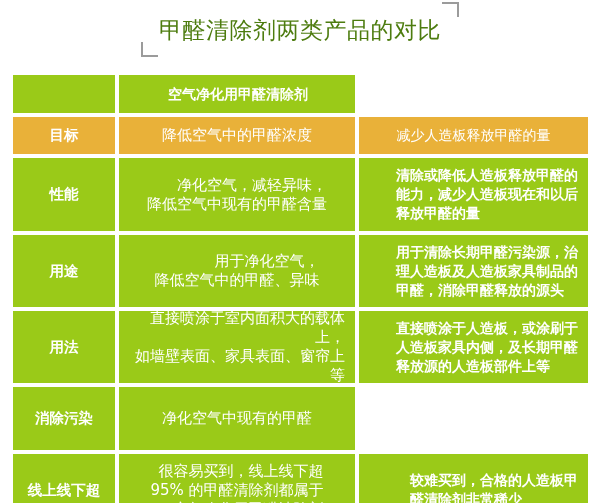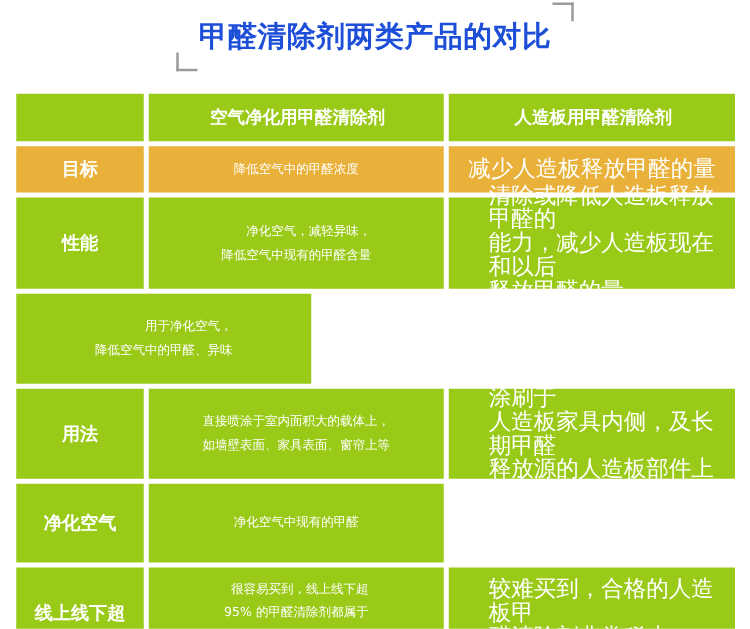--- a/index.html
+++ b/index.html
@@ -30,22 +30,22 @@
     align-items: center;
     justify-content: center;
   }
   .title-inner {
     position: relative;
     display: inline-block;
     padding: 0 14px;
   }
   .title-text {
     font-size: 23px;
-    font-weight: bold;
-    color: #1d4ed8;
+    font-weight: normal;
+    color: #4d7c0f;
     letter-spacing: 0.5px;
     line-height: 30px;
     white-space: nowrap;
   }
   .bracket {
     position: absolute;
     width: 15px;
     height: 13px;
     pointer-events: none;
   }
@@ -93,33 +93,33 @@
     text-align: center;
     font-size: 14.5px;
     font-weight: bold;
     margin-right: 4px;
     flex: 0 0 102px;
   }
   .cell.col-a {
     width: 236px;
     flex: 0 0 236px;
     margin-right: 4px;
-    font-size: 10px;
+    font-size: 15px;
     line-height: 19px;
   }
   .cell.col-b {
     width: 229px;
     flex: 0 0 229px;
-    font-size: 18px;
+    font-size: 14px;
     line-height: 19px;
   }
 
   
   .align-center { justify-content: center; text-align: center; }
-  .align-leftpad { justify-content: center; text-align: left; padding-left: 32px; }
+  .align-leftpad { justify-content: flex-end; text-align: left; padding-left: 32px; font-weight: bold; }
   .align-centerblock { justify-content: center; text-align: right; }
 
   
   .row-header .cell {
     height: 38px;
     font-size: 14px;
     font-weight: bold;
     padding-left: 12px;
   }
   .row-header .cell.label { font-size: 14px; }
@@ -153,23 +153,20 @@
 
   <div class="table">
 
     <div class="trow row-header">
       <div class="cell label">
         <span class="cell-text"></span>
       </div>
       <div class="cell col-a align-center">
         <span class="cell-text">空气净化用甲醛清除剂</span>
       </div>
-      <div class="cell col-b align-center">
-        <span class="cell-text">人造板用甲醛清除剂</span>
-      </div>
     </div>
 
     <div class="trow row-goal row-accent">
       <div class="cell label">
         <span class="cell-text">目标</span>
       </div>
       <div class="cell col-a align-center">
         <span class="cell-text">降低空气中的甲醛浓度</span>
       </div>
       <div class="cell col-b align-center">
@@ -186,44 +183,52 @@
 降低空气中现有的甲醛含量</span>
       </div>
       <div class="cell col-b align-leftpad">
         <span class="cell-text">清除或降低人造板释放甲醛的
 能力，减少人造板现在和以后
 释放甲醛的量</span>
       </div>
     </div>
 
     <div class="trow row-use">
+      <div class="cell label">
+        <span class="cell-text">用途</span>
+      </div>
       <div class="cell col-a align-centerblock">
         <span class="cell-text">用于净化空气，
 降低空气中的甲醛、异味</span>
+      </div>
+      <div class="cell col-b align-leftpad">
+        <span class="cell-text">用于清除长期甲醛污染源，治
+理人造板及人造板家具制品的
+甲醛，消除甲醛释放的源头</span>
       </div>
     </div>
 
     <div class="trow row-method">
       <div class="cell label">
         <span class="cell-text">用法</span>
       </div>
       <div class="cell col-a align-centerblock">
         <span class="cell-text">直接喷涂于室内面积大的载体上，
 如墙壁表面、家具表面、窗帘上等</span>
       </div>
       <div class="cell col-b align-leftpad">
         <span class="cell-text">直接喷涂于人造板，或涂刷于
 人造板家具内侧，及长期甲醛
 释放源的人造板部件上等</span>
       </div>
     </div>
 
     <div class="trow row-result">
       <div class="cell label">
-        <span class="cell-text">净化空气</span>
+        <span class="cell-text">消除污染</span>
       </div>
       <div class="cell col-a align-center">
         <span class="cell-text">净化空气中现有的甲醛</span>
       </div>
     </div>
 
     <div class="trow row-buy">
       <div class="cell label">
         <span class="cell-text">线上线下超</span>
       </div>

